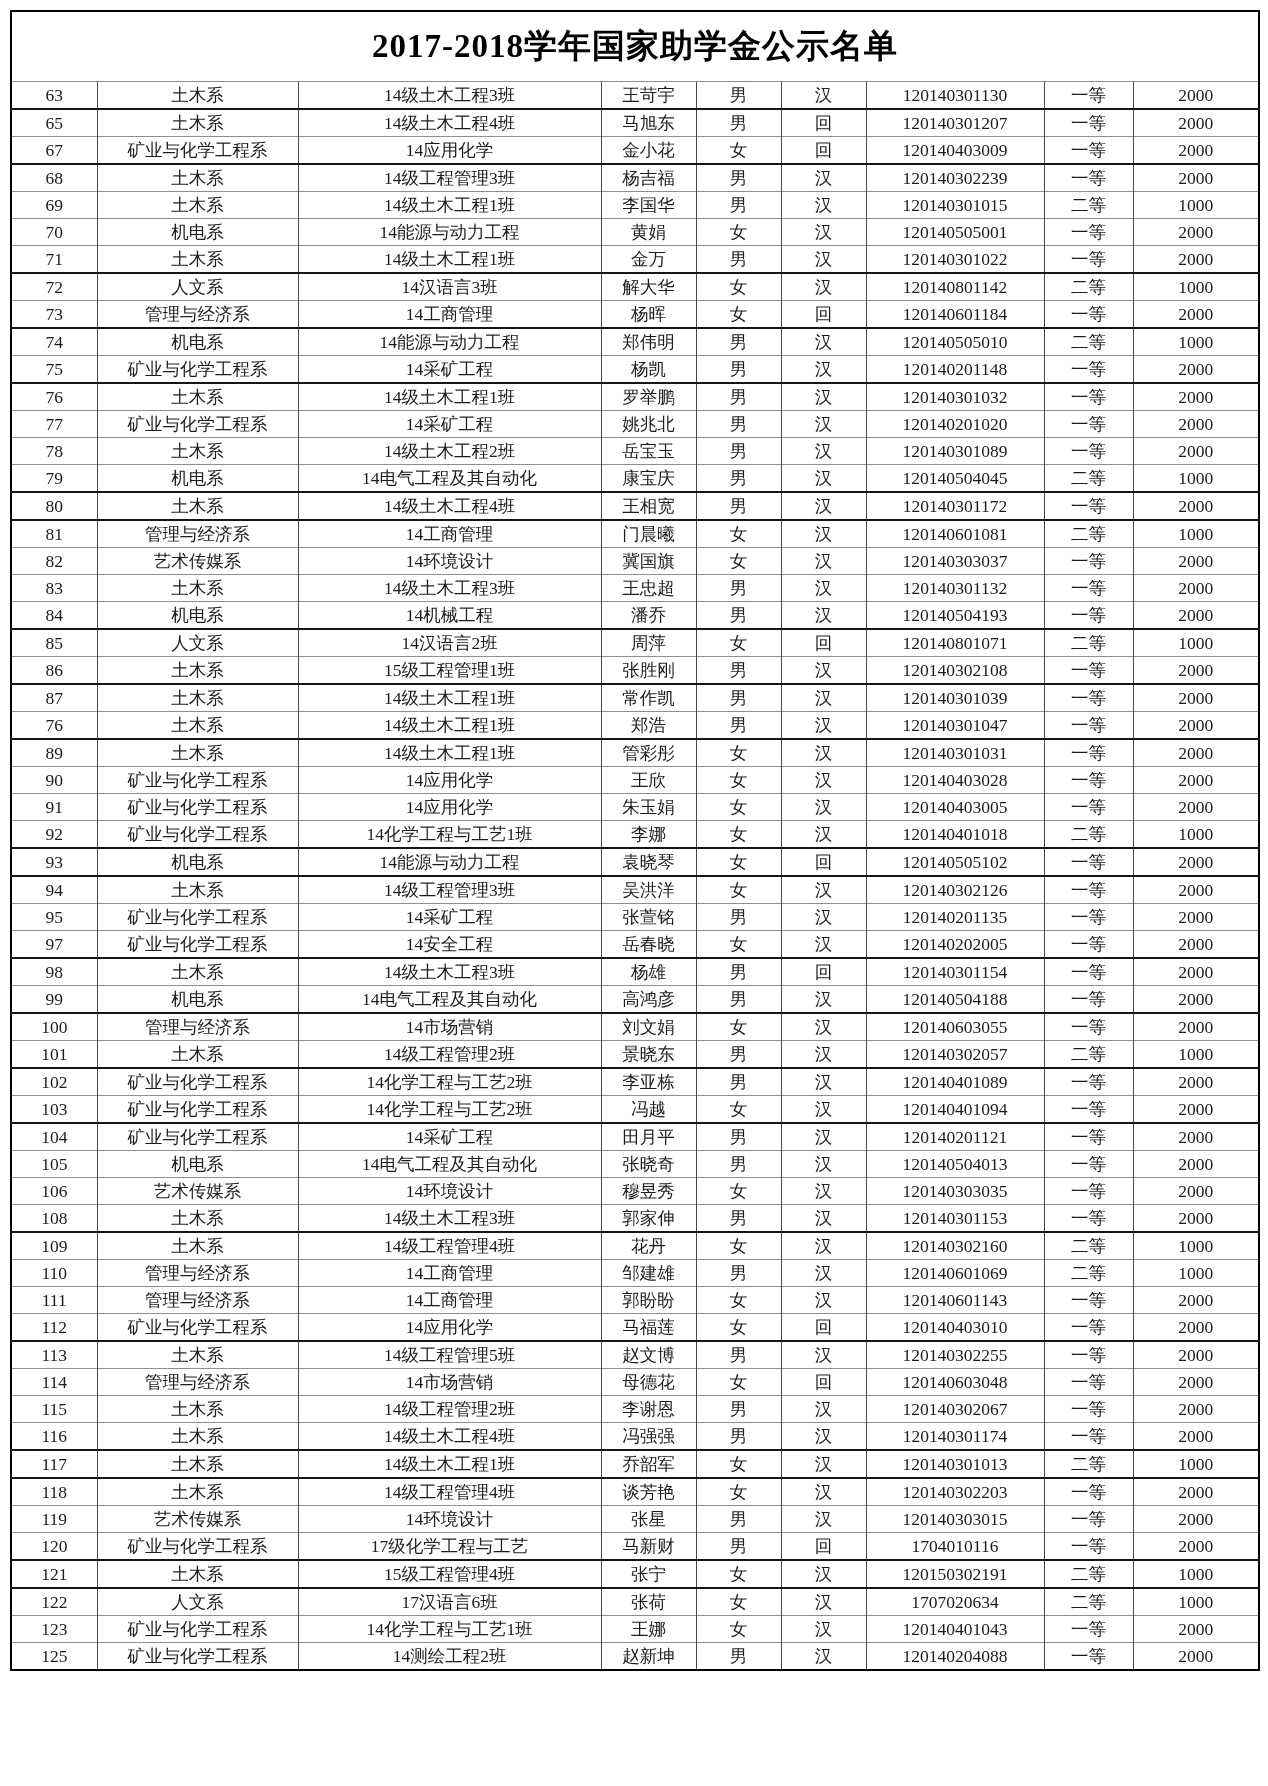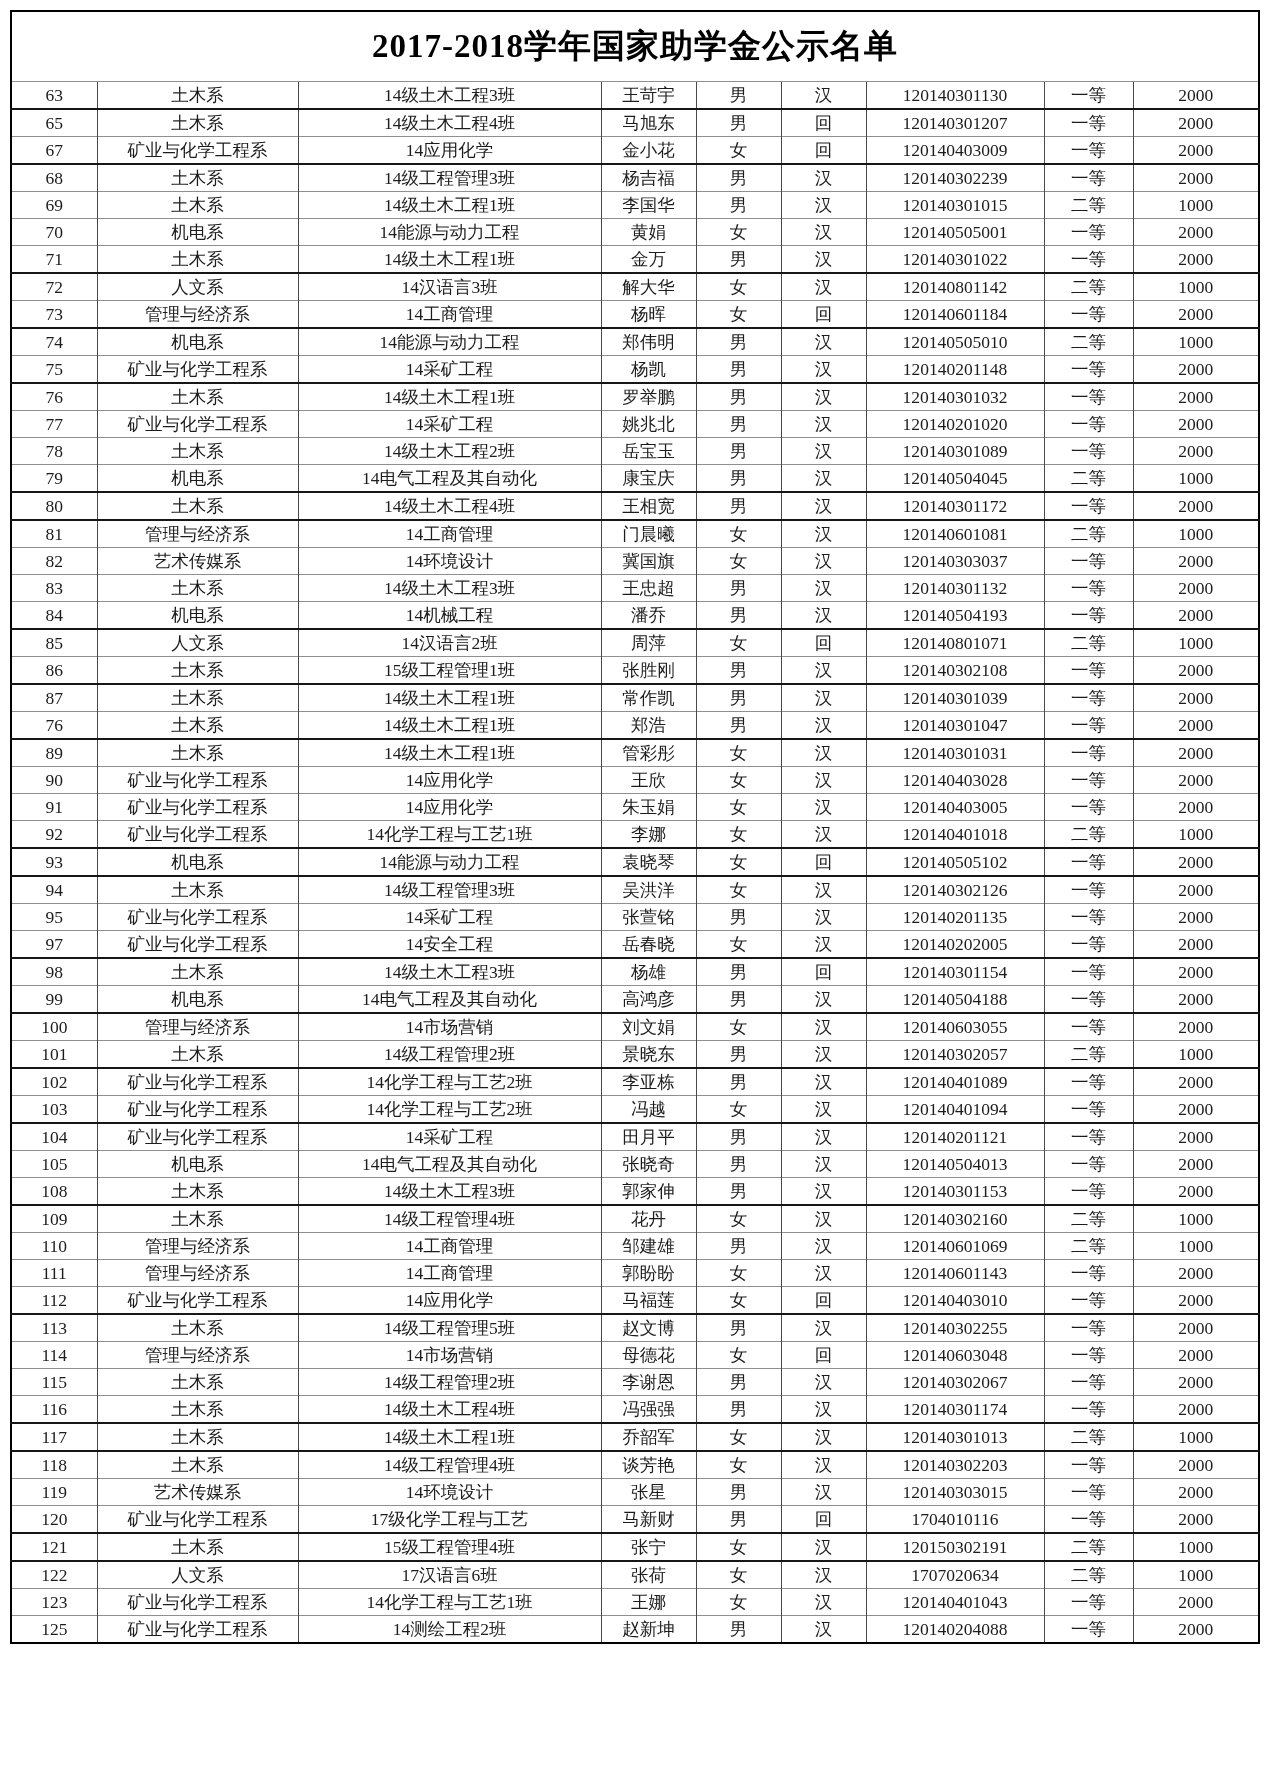--- a/index.html
+++ b/index.html
@@ -497,20 +497,31 @@
           <td>机电系</td>
           <td>14电气工程及其自动化</td>
           <td>张晓奇</td>
           <td>男</td>
           <td>汉</td>
           <td>120140504013</td>
           <td>一等</td>
           <td>2000</td>
         </tr>
         <tr class="data-row">
+          <td>106</td>
+          <td>艺术传媒系</td>
+          <td>14环境设计</td>
+          <td>穆昱秀</td>
+          <td>女</td>
+          <td>汉</td>
+          <td>120140303035</td>
+          <td>一等</td>
+          <td>2000</td>
+        </tr>
+        <tr class="data-row">
           <td>108</td>
           <td>土木系</td>
           <td>14级土木工程3班</td>
           <td>郭家伸</td>
           <td>男</td>
           <td>汉</td>
           <td>120140301153</td>
           <td>一等</td>
           <td>2000</td>
         </tr>

